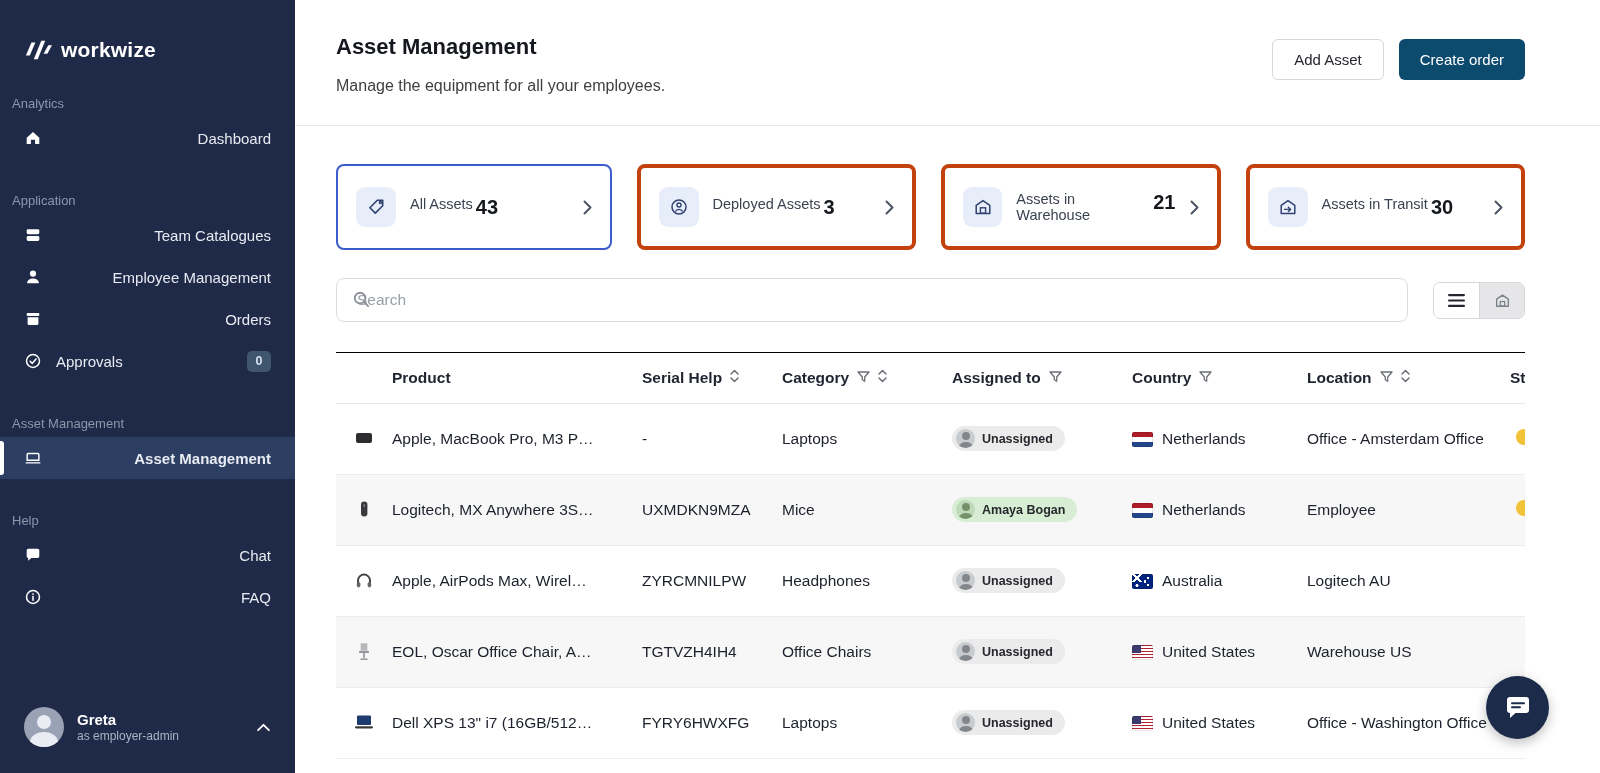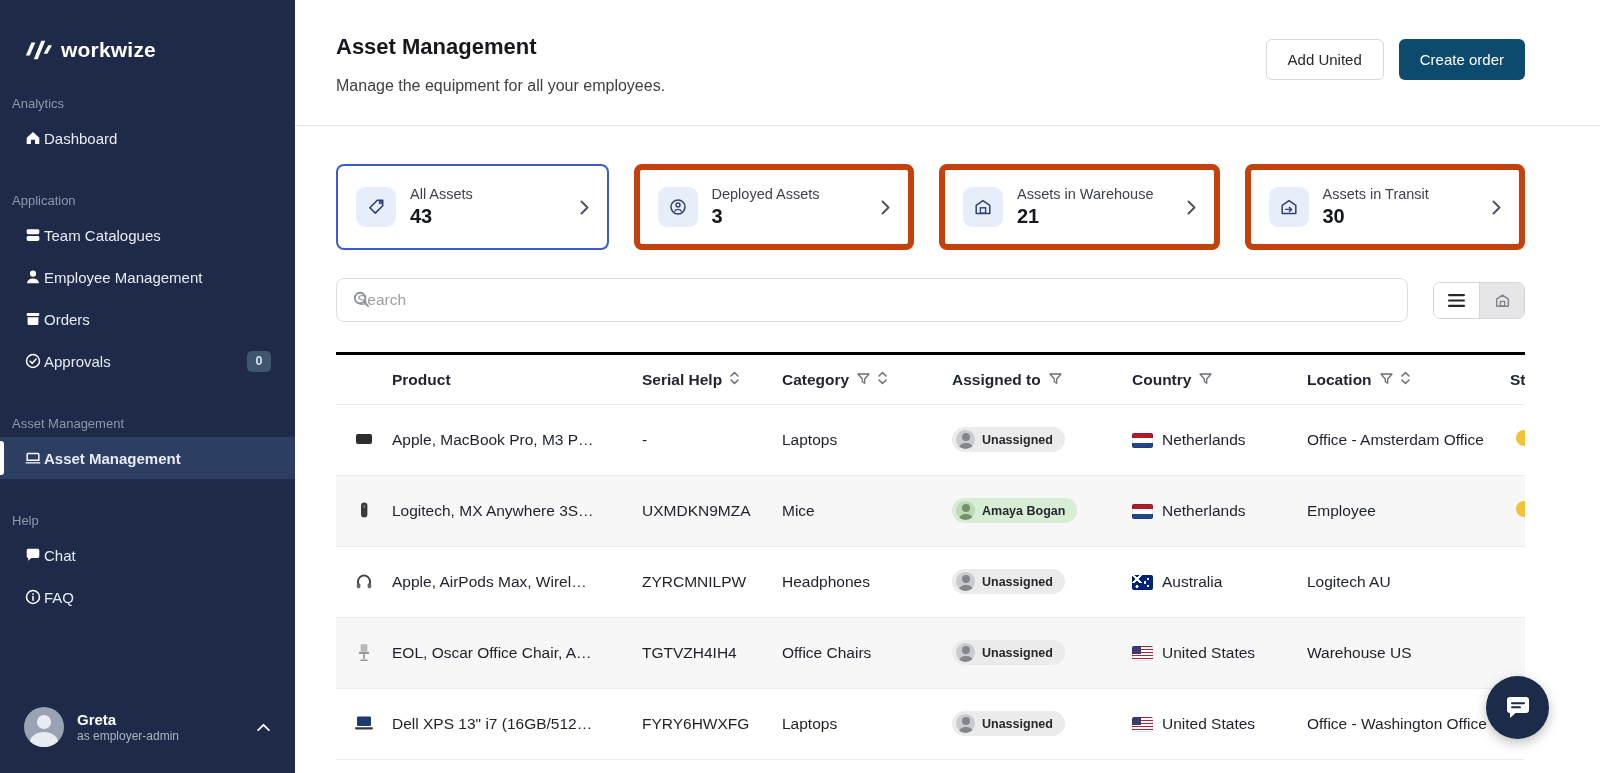--- a/index.html
+++ b/index.html
@@ -6,22 +6,22 @@
   html,body { width:1600px; height:773px; overflow:hidden; background:#fff;
     font-family:"Liberation Sans","DejaVu Sans",sans-serif; }
   body { display:flex; }
 
   
   .sidebar { width:295px; min-width:295px; height:773px; background:#1E2A47; color:#E8EBF2;
     position:relative; display:flex; flex-direction:column; }
   .logo { display:flex; align-items:center; gap:9px; padding:38px 24px 0 24px; }
   .logo-text { font-size:21px; font-weight:700; color:#fff; letter-spacing:.2px; }
   .section-label { font-size:13px; color:#8D97AD; padding:0 12px; margin-top:34px; margin-bottom:6px; }
-  .side-item { display:flex; align-items:center; gap:2px; height:42px; padding:0 24px;
-    font-size:15px; color:#E8EBF2; cursor:pointer; position:relative; }
+  .side-item { display:flex; align-items:center; gap:14px; height:42px; padding:0 24px;
+    font-size:15px; color:#E8EBF2; cursor:pointer; position:relative;justify-content:space-between; }
   .side-item svg { flex:0 0 auto; }
   .side-item.active { background:#2D3E63; font-weight:700; }
   .side-item.active::before { content:""; position:absolute; left:0; top:4px; bottom:4px; width:4px;
     background:#fff; border-radius:0 3px 3px 0; }
   .badge { margin-left:auto; background:#40566F; color:#D7E2F2; font-size:12.5px; font-weight:700;
     min-width:24px; height:21px; border-radius:5px; display:flex; align-items:center; justify-content:center; padding:0 6px;}
   .user-block { position:absolute; left:0; right:0; bottom:16px; padding:10px 24px; display:flex;
     align-items:center; gap:13px; cursor:pointer; }
   .u-avatar { width:40px; height:40px; border-radius:50%; background:#9AA3B5; position:relative; overflow:hidden; }
   .u-avatar::before { content:""; position:absolute; left:13px; top:8px; width:14px; height:14px; border-radius:50%; background:#E9ECF2; }
@@ -40,26 +40,26 @@
   .btn { height:41px; border-radius:6px; font-size:15px; display:flex; align-items:center;
     padding:0 21px; cursor:pointer; border:1px solid transparent;
     font-family:"Liberation Sans","DejaVu Sans",sans-serif; }
   .btn.ghost { background:#fff; border-color:#D8D8DA; color:#26282D; }
   .btn.primary { background:#0c4a6e; color:#fff; border:none; }
 
   .content { padding:38px 75px 0 41px; }
 
   
   .cards { display:flex; gap:25px; }
-  .card { flex:1; height:86px; background:#fff; border:6px solid #c2410c; border-radius:8px;
+  .card { flex:1; height:86px; background:#fff; border:4px solid #c2410c; border-radius:8px;
     display:flex; align-items:center; padding:0 18px; gap:14px; cursor:pointer; }
   .card.selected { border:2px solid #3D5CCC; }
   .chip { width:40px; height:40px; border-radius:9px; background:#E8EDFA; display:flex;
     align-items:center; justify-content:center; color:#2F4270; }
-  .card-texts { display:flex; flex-direction:column; gap:3px; }
+  .card-texts { display:flex; gap:3px; }
   .card-label { font-size:14.5px; color:#3B4250; }
   .card-value { font-size:20px; font-weight:700; color:#14171C; }
   .card-chevron { margin-left:auto; color:#4B5563; display:flex; }
 
   
   .search-row { margin-top:28px; display:flex; align-items:center; gap:25px; }
   .search-wrap { position:relative; flex:1; }
   .search-input { width:100%; height:44px; border:1px solid #DCDCDE; border-radius:8px;
     padding:0 16px 0 20px; font-size:15.5px; color:#333; outline:none;
     font-family:"Liberation Sans","DejaVu Sans",sans-serif; }
@@ -67,21 +67,21 @@
   .search-icon { position:absolute; left:16px; top:12px; }
   .segmented { display:flex; height:37px; border-radius:7px; overflow:hidden; border:1px solid #D6D6D8; }
   .seg-btn { width:45px; display:flex; align-items:center; justify-content:center; cursor:pointer; }
   .seg-btn.active { background:#fff; }
   .seg-btn.inactive { background:#E6E6E8; border-left:1px solid #D6D6D8; }
 
   
   .table-wrap { margin-top:30px; overflow:hidden; width:100%; }
   table { width:1276px; table-layout:fixed; border-collapse:collapse; }
   thead th { height:51px; text-align:left; font-size:15.5px; font-weight:700; color:#1F2430;
-    border-bottom:1px solid #E7E7E9; border-top:3px solid #000000; background:#fff; }
+    border-bottom:1px solid #E7E7E9; border-top:1px solid #000000; background:#fff; }
   th .th-inner { display:flex; align-items:center; gap:8px; }
   tbody td { height:71px; font-size:15.5px; color:#1C212B; border-bottom:1px solid #ECECEE;
     vertical-align:middle; white-space:nowrap; overflow:hidden; }
   tbody tr:nth-child(even) { background:#F7F7F8; }
   .cell-icon { text-align:center; }
   .thumb { display:inline-flex; width:24px; height:24px; align-items:center; justify-content:center; }
 
   .pill { display:inline-flex; align-items:center; gap:7px; background:#EBEBEC; border-radius:999px;
     padding:3px 12px 3px 4px; font-size:12.5px; font-weight:700; color:#26282D; }
   .pill .avatar { width:19px; height:19px; border-radius:50%; background:#C9CCCF; position:relative; overflow:hidden; }
@@ -234,21 +234,21 @@
   </div>
 </aside>
 
 <main class="main">
   <div class="main-head">
     <div>
       <div class="page-title">Asset Management</div>
       <div class="page-sub">Manage the equipment for all your employees.</div>
     </div>
     <div class="head-buttons">
-      <button class="btn ghost">Add United</button>
+      <button class="btn ghost">Add Asset</button>
       <button class="btn primary">Create order</button>
     </div>
   </div>
 
   <div class="content">
 
     <div class="cards">
       <div class="card selected">
         <span class="chip">
           <svg width="20" height="20" viewBox="0 0 20 20">

